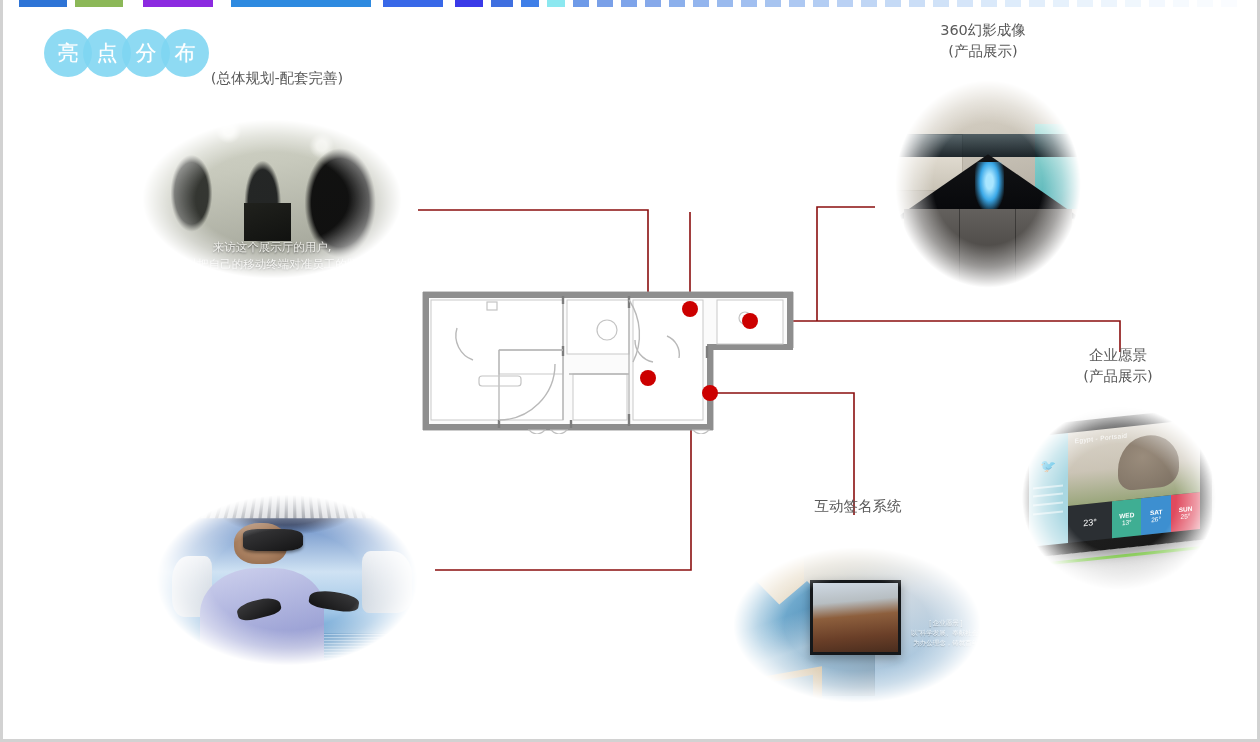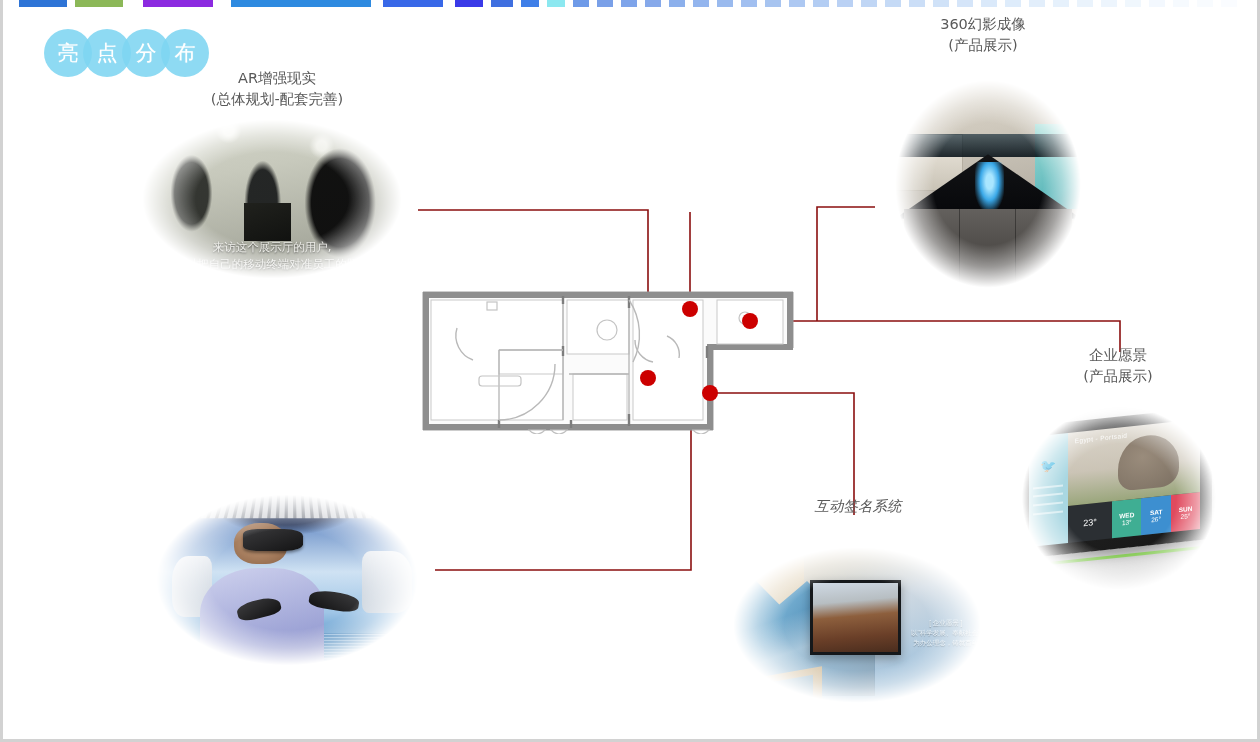--- a/index.html
+++ b/index.html
@@ -339,34 +339,33 @@
   </svg>
 
   <svg style="position:absolute;left:0;top:0;width:1260px;height:742px;pointer-events:none;" viewBox="0 0 1260 742">
     <circle cx="645" cy="378" r="8" fill="#cc0000"></circle>
     <circle cx="687" cy="309" r="8" fill="#cc0000"></circle>
     <circle cx="747" cy="321" r="8" fill="#cc0000"></circle>
     <circle cx="707" cy="393" r="8" fill="#cc0000"></circle>
   </svg>
 
   <div class="label" style="left:178px;top:68px;width:192px;">
-    <span class="l1">AR增强现实</span>
     <span class="l2">(总体规划-配套完善)</span>
   </div>
   <div class="photo" id="ph-ar" style="left:114px;top:104px;width:310px;height:190px;">
     <div class="inner">
       <div class="board"></div>
       <div class="subtitle">
         <span>来访这个展示厅的用户,</span><br>
         <span>可以把自己的移动终端对准员工的照片</span>
       </div>
     </div>
   </div>
 
-  <div class="label" style="left:884px;top:14px;width:192px;">
+  <div class="label" style="left:884px;top:20px;width:192px;">
     <span class="l1">360幻影成像</span>
     <span class="l2">(产品展示)</span>
   </div>
   <div class="photo" id="ph-360" style="left:874px;top:60px;width:222px;height:248px;">
     <div class="inner">
       <div class="shelf"></div>
       <div class="teal"></div>
       <div class="glassband"></div>
       <div class="pyr"></div>
       <div class="holo"></div>
@@ -423,21 +422,21 @@
       <div class="chairR"></div>
       <div class="water"></div>
       <div class="body"></div>
       <div class="head"></div>
       <div class="visor"></div>
       <div class="ctrlL"></div>
       <div class="ctrlR"></div>
     </div>
   </div>
 
-  <div class="label" style="left:760px;top:496px;width:190px;font-style:italic;">
+  <div class="label" style="left:760px;top:496px;width:190px;">
     <span class="l1">互动签名系统</span>
   </div>
   <div class="photo" id="ph-sig" style="left:706px;top:532px;width:296px;height:186px;">
     <div class="inner">
       <div class="arch"></div>
       <div class="mural"></div>
       <div class="tv">
           <i></i>
         </div>
       <div class="vtxt">

